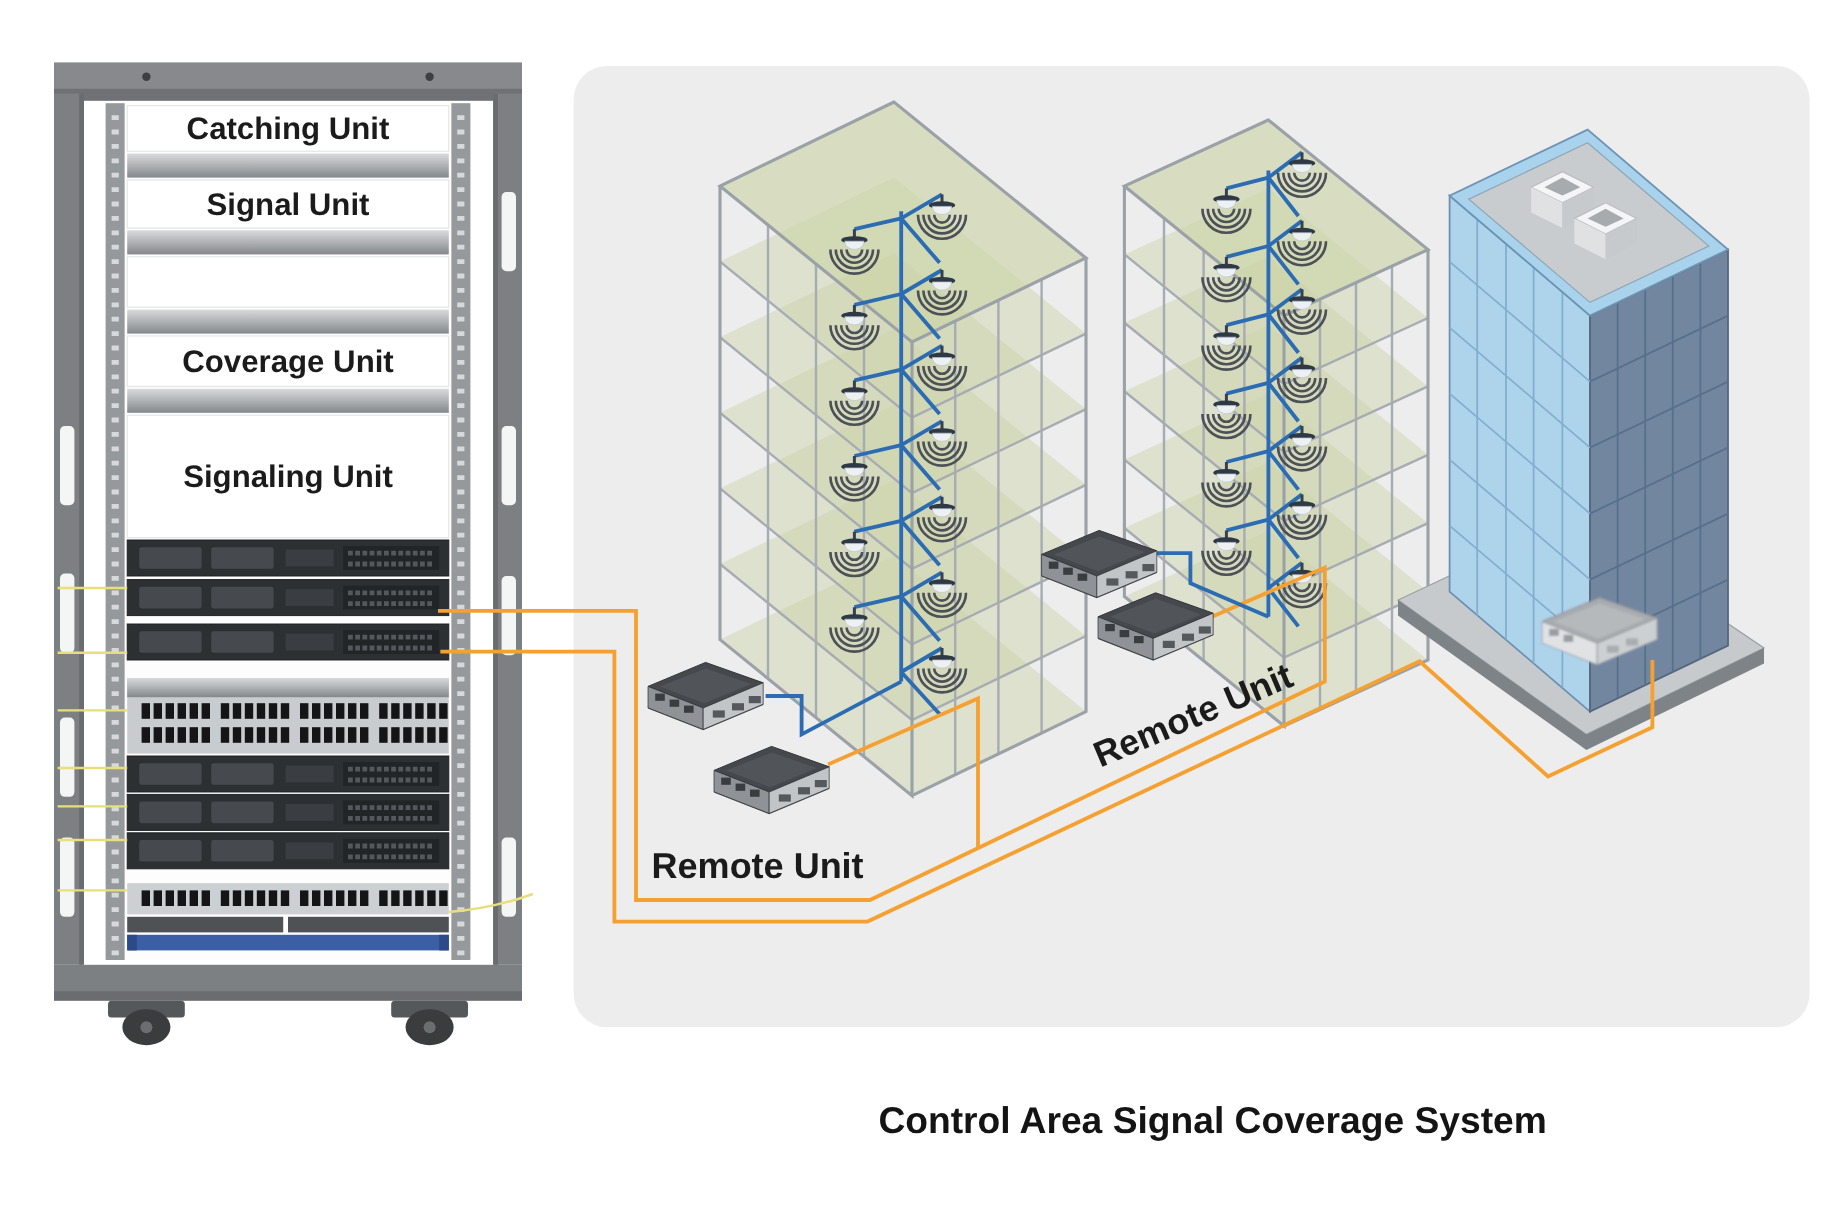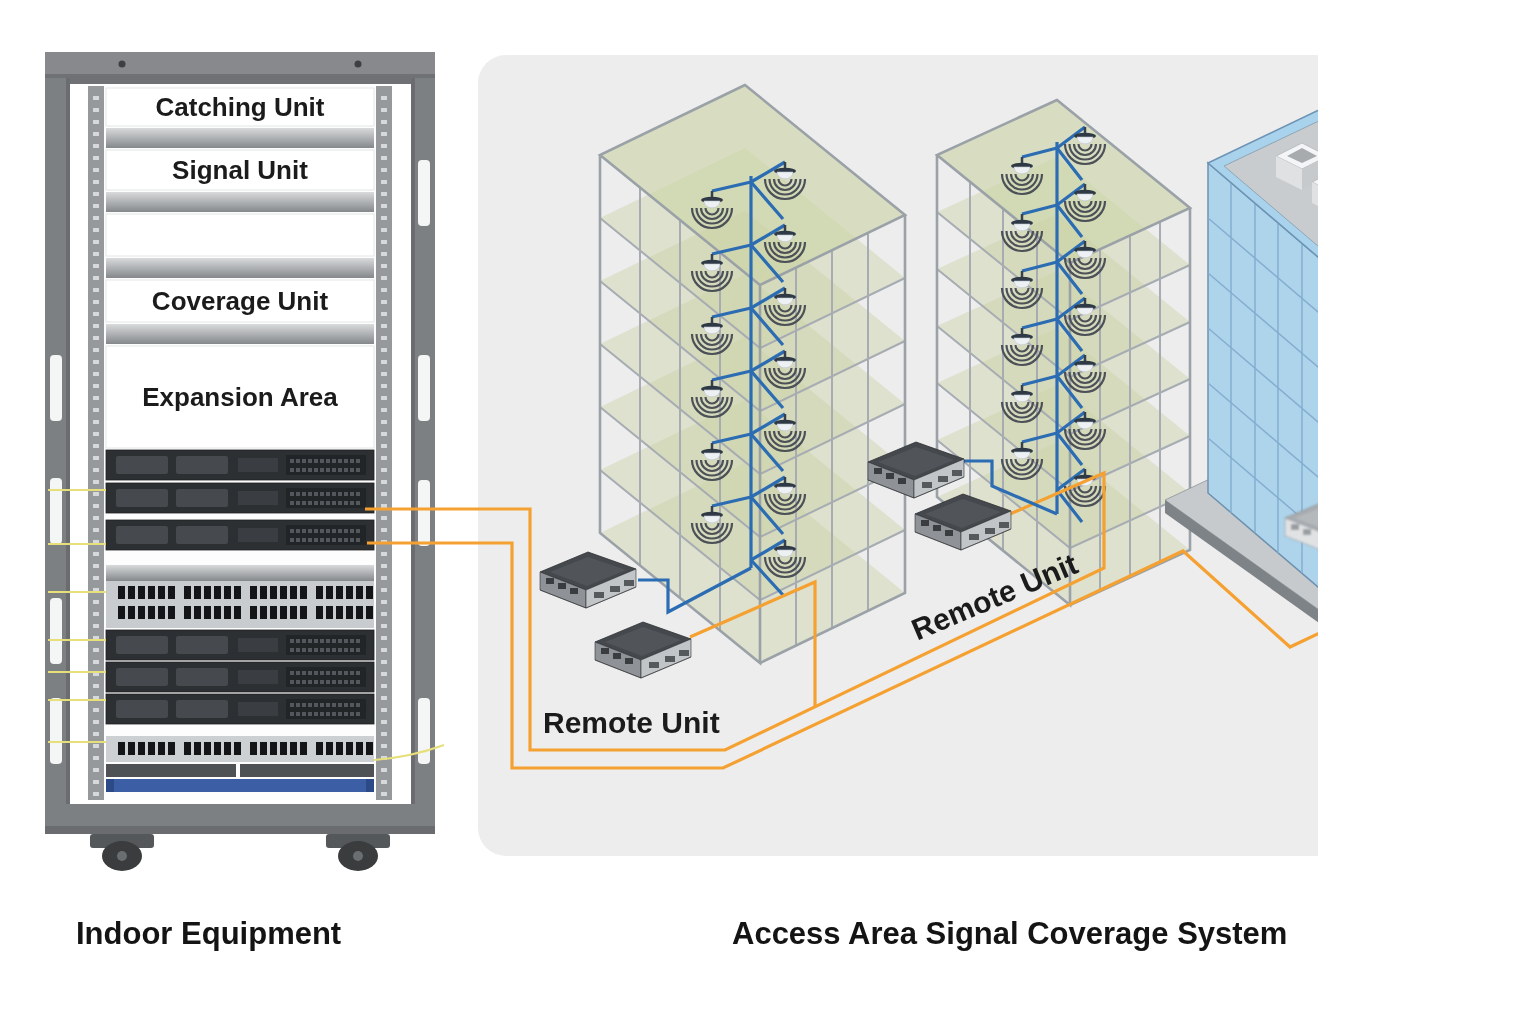--- a/index.html
+++ b/index.html
@@ -1,16 +1,16 @@
 <!DOCTYPE html>
 <html><head>
 <meta charset="utf-8">
 <style>
   html,body{margin:0;padding:0;background:#ffffff;}
-  .canvas{position:relative;width:1318px;height:1014px;background:#ffffff;overflow:hidden;
+  .canvas{position:relative;width:1530px;height:1014px;background:#ffffff;overflow:hidden;
           font-family:"Liberation Sans", sans-serif;}
   .panel{position:absolute;left:478px;top:55px;width:1030px;height:801px;background:#EDEDEE;border-radius:28px;}
   svg{position:absolute;}
   #rack-svg{left:40px;top:45px;}
   #coverage-svg{left:0;top:0;}
   .lbl{position:absolute;color:#1b1b1b;font-weight:700;white-space:nowrap;}
   .rack-label{left:106px;width:268px;text-align:center;font-size:26px;display:flex;align-items:center;justify-content:center;}
   .rl1{top:88px;height:38px;}
   .rl2{top:150px;height:40px;}
   .rl3{top:280px;height:42px;}
@@ -328,20 +328,19 @@
           <rect x="22" y="33" width="8" height="6" fill="#9a9da0"></rect>
         <rect x="58" y="42" width="10" height="6" fill="#aaadb0"></rect>
           <rect x="74" y="36" width="10" height="6" fill="#aaadb0"></rect>
       </g>
     </g>
   </svg>
 
   <div class="lbl rack-label rl1">Catching Unit</div>
   <div class="lbl rack-label rl2">Signal Unit</div>
   <div class="lbl rack-label rl3">Coverage Unit</div>
-  <div class="lbl rack-label rl4">Expansion Area</div>
+  <div class="lbl rack-label rl4">Signaling Unit</div>
 
   <div class="lbl remote1">Remote Unit</div>
   <div class="lbl remote2">Remote Unit</div>
 
-  <div class="lbl caption cap-left">Indoor Equipment</div>
-  <div class="lbl caption cap-right">Access Area Signal Coverage System</div>
+  <div class="lbl caption cap-right">Control Area Signal Coverage System</div>
 </div>
 
 </body></html>

